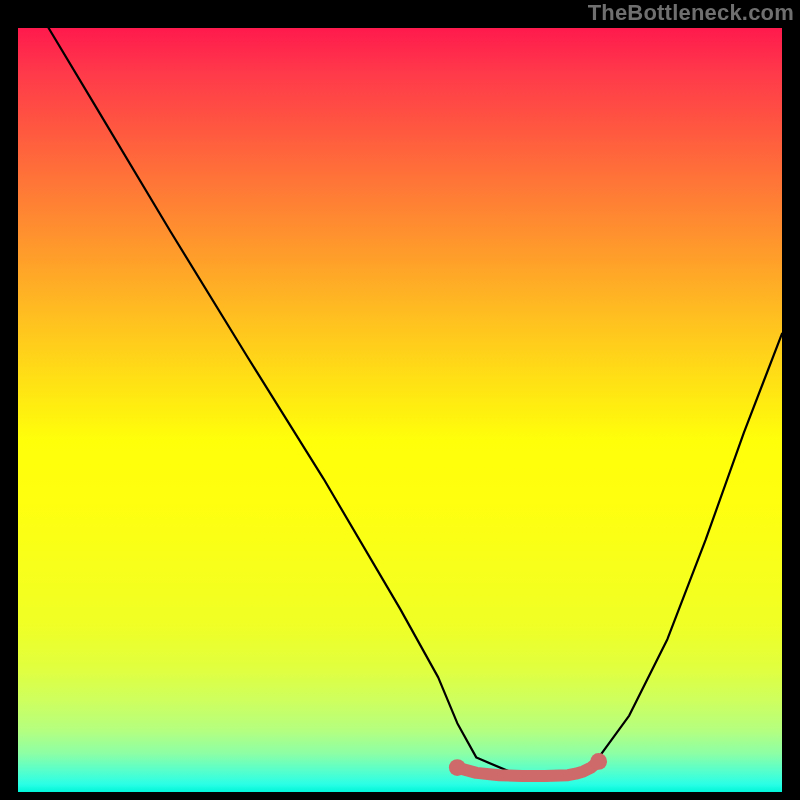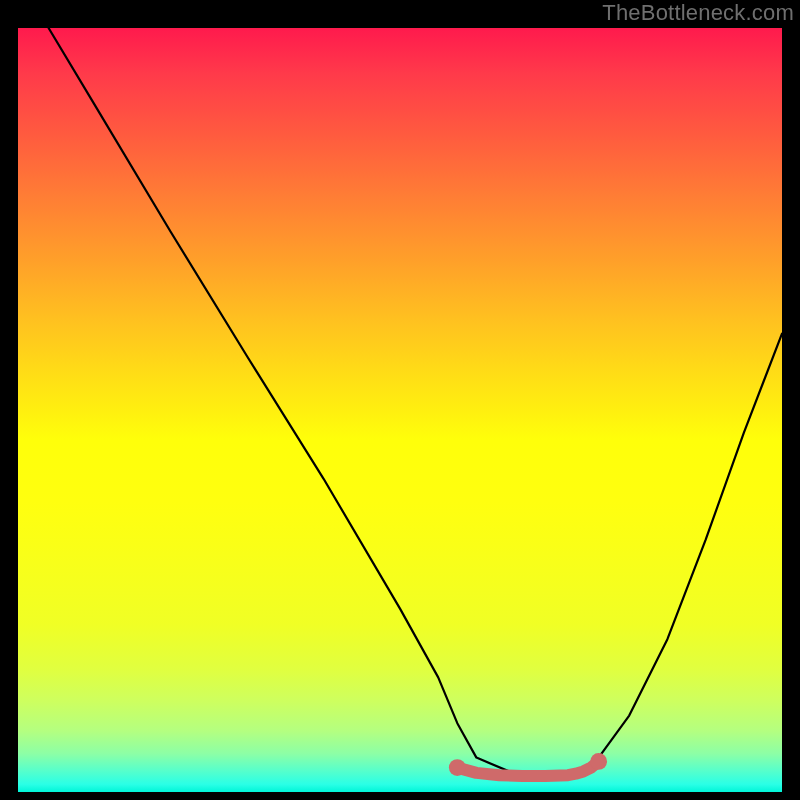--- a/index.html
+++ b/index.html
@@ -45,20 +45,21 @@
       #2affe6 99%,
       #00f5d8 100%);
   }
   .attribution {
     position: absolute;
     right: 6px;
     top: 0px;
     font-size: 22px;
     color: #6f6f6f;
     letter-spacing: 0.2px;
+    font-weight: bold;
   }
   svg.curve {
     position: absolute;
     left: 0;
     top: 0;
     width: 100%;
     height: 100%;
     overflow: visible;
   }
 </style>

